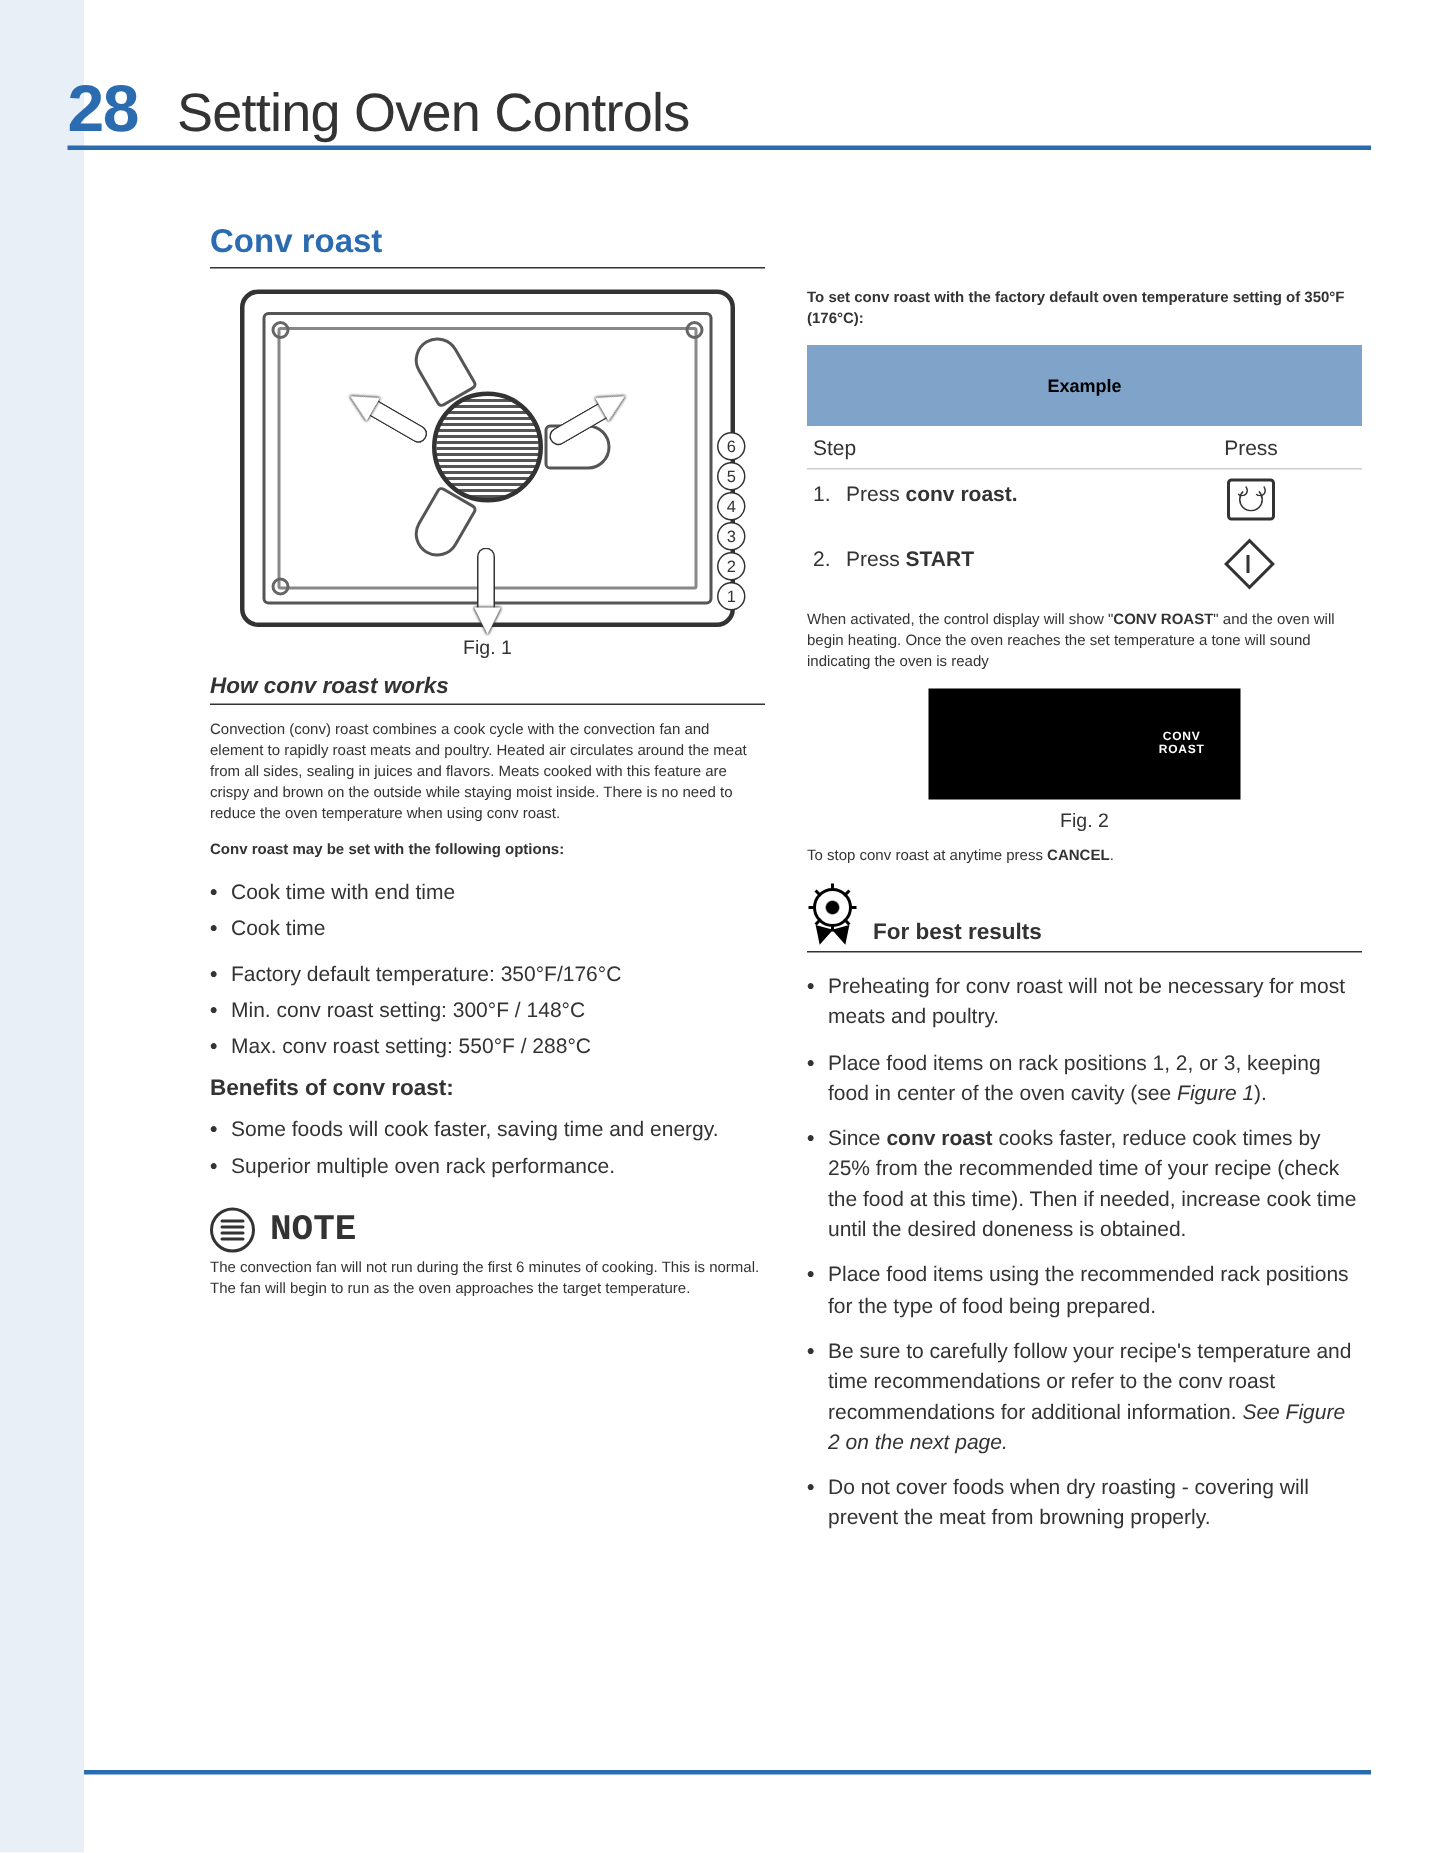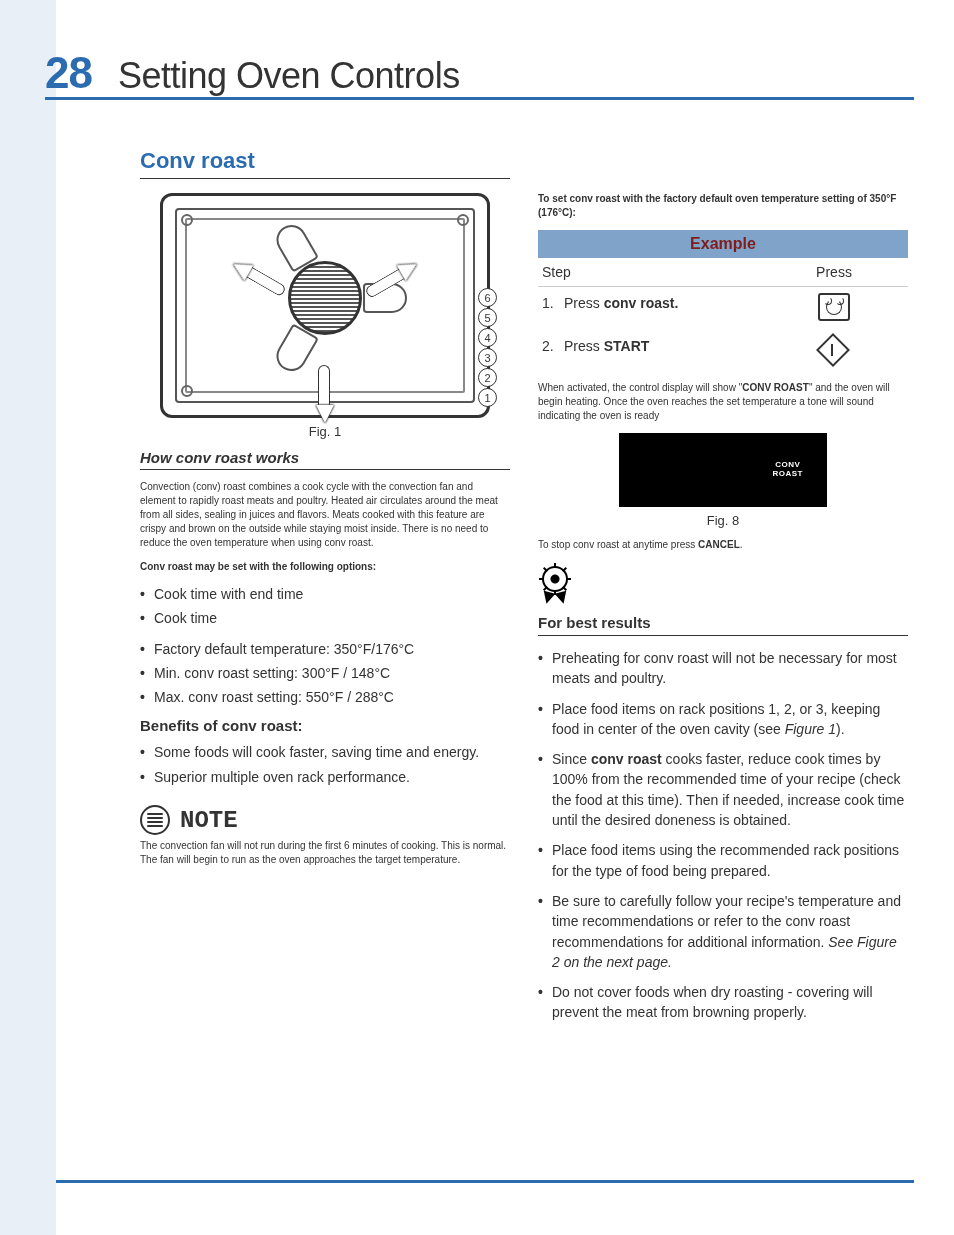--- a/index.html
+++ b/index.html
@@ -186,21 +186,21 @@
   font-family: Liberation Mono, monospace;
 }
 .note-icon {
   width:30px;height:30px;border:2.5px solid #333;border-radius:50%;
   display:flex;align-items:center;justify-content:center;
 }
 .note-lines { width:16px; }
 .note-lines div { height:2px;background:#333;margin:2px 0;border-radius:1px;}
 .note-title { font-size: 24px; font-weight:700; }
 .example-table { width: 100%; border-collapse: collapse; margin-bottom: 8px;}
-.example-table th { background: #7fa3c9; color: #7f1d1d; font-size: 16px; font-weight:700; padding: 5px; text-align:center;}
+.example-table th { background: #7fa3c9; color: #000000; font-size: 12px; font-weight:700; padding: 20px; text-align:center;}
 .example-table td { font-size: 14px; padding: 6px 4px;}
 .example-table .th2 td { font-weight: 400; border-bottom: 1px solid #ccc;}
 .example-table .step-col { width:60%;}
 .example-table .press-col { text-align:center; width:40%;}
 .btn-icon {
   display:inline-block;
   width:32px;height:28px;
   border:2px solid #333;
   border-radius:3px;
   position:relative;
@@ -253,26 +253,25 @@
   top: 28px;
   color: #fff;
   font-size: 8px;
   font-weight:700;
   line-height:1.1;
   text-align:center;
   letter-spacing:0.5px;
 }
 .best-results {
   display:flex;
-  align-items:flex-start;
+  align-items:flex-end;
   gap:10px;
   border-bottom: 1px solid #333;
   padding-bottom: 4px;
   margin: 14px 0 12px 0;
-  flex-direction: column;
 }
 .ribbon-icon {
   width: 34px; height: 38px;
   position: relative;
 }
 .ribbon-icon .circ {
   width: 26px;height:26px;border:2.5px solid #000;border-radius:50%;
   position:absolute;left:4px;top:0;
   background: radial-gradient(circle,#000 4px,transparent 5px);
 }
@@ -415,21 +414,21 @@
       </table>
 
     <p>
       <span>When activated, the control display will show "</span><b>CONV ROAST</b><span>" and the oven will begin heating. Once the oven reaches the set temperature a tone will sound indicating the oven is ready</span>
     </p>
 
     <div class="display-fig">
       <div class="display-text" style="white-space:pre;">CONV
 ROAST</div>
     </div>
-    <div class="fig-caption">Fig. 8</div>
+    <div class="fig-caption">Fig. 2</div>
 
     <p>
       <span>To stop conv roast at anytime press </span><b>CANCEL</b><span>.</span>
     </p>
 
     <div class="best-results">
       <span class="ribbon-icon">
         <span class="circ"></span>
         <span class="ray" style="transform:rotate(0deg)"></span>
         <span class="ray" style="transform:rotate(45deg)"></span>
@@ -441,21 +440,21 @@
         <span class="ray" style="transform:rotate(315deg)"></span>
         <span class="tail" style="left:4px;transform:rotate(15deg)"></span>
         <span class="tail" style="right:4px;transform:rotate(-15deg)"></span>
       </span>
       <span class="h3-noline" style="margin:0">For best results</span>
     </div>
 
     <ul class="ul-wide">
       <li>Preheating for conv roast will not be necessary for most meats and poultry.</li>
       <li><span>Place food items on rack positions 1, 2, or 3, keeping food in center of the oven cavity (see </span><i>Figure 1</i><span>).</span></li>
-      <li><span>Since </span><b>conv roast</b><span> cooks faster, reduce cook times by 100% from the recommended time of your recipe (check the food at this time). Then if needed, increase cook time until the desired doneness is obtained.</span></li>
+      <li><span>Since </span><b>conv roast</b><span> cooks faster, reduce cook times by 25% from the recommended time of your recipe (check the food at this time). Then if needed, increase cook time until the desired doneness is obtained.</span></li>
       <li>Place food items using the recommended rack positions for the type of food being prepared.</li>
       <li><span>Be sure to carefully follow your recipe's temperature and time recommendations or refer to the conv roast recommendations for additional information. </span><i>See Figure 2 on the next page.</i></li>
       <li>Do not cover foods when dry roasting - covering will prevent the meat from browning properly.</li>
     </ul>
   </div>
 
 </div>
 
 <div class="footer-rule"></div>
 

